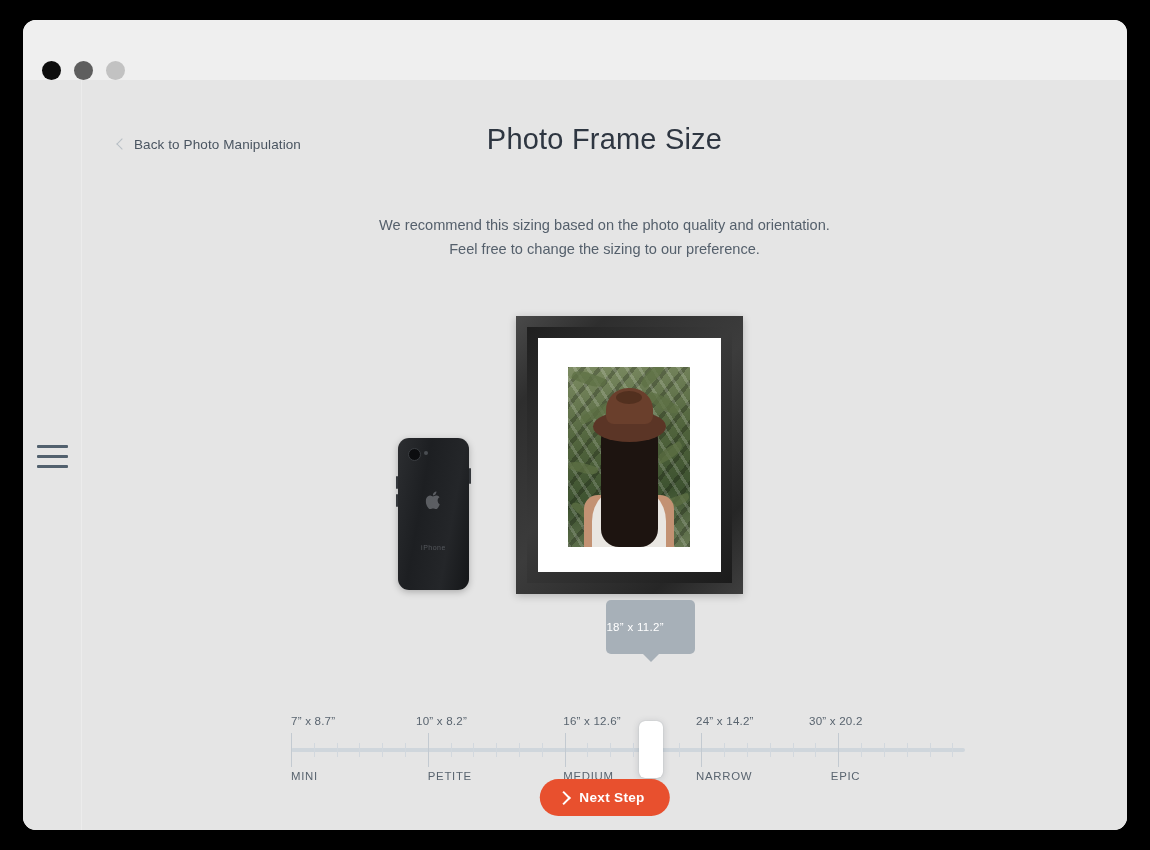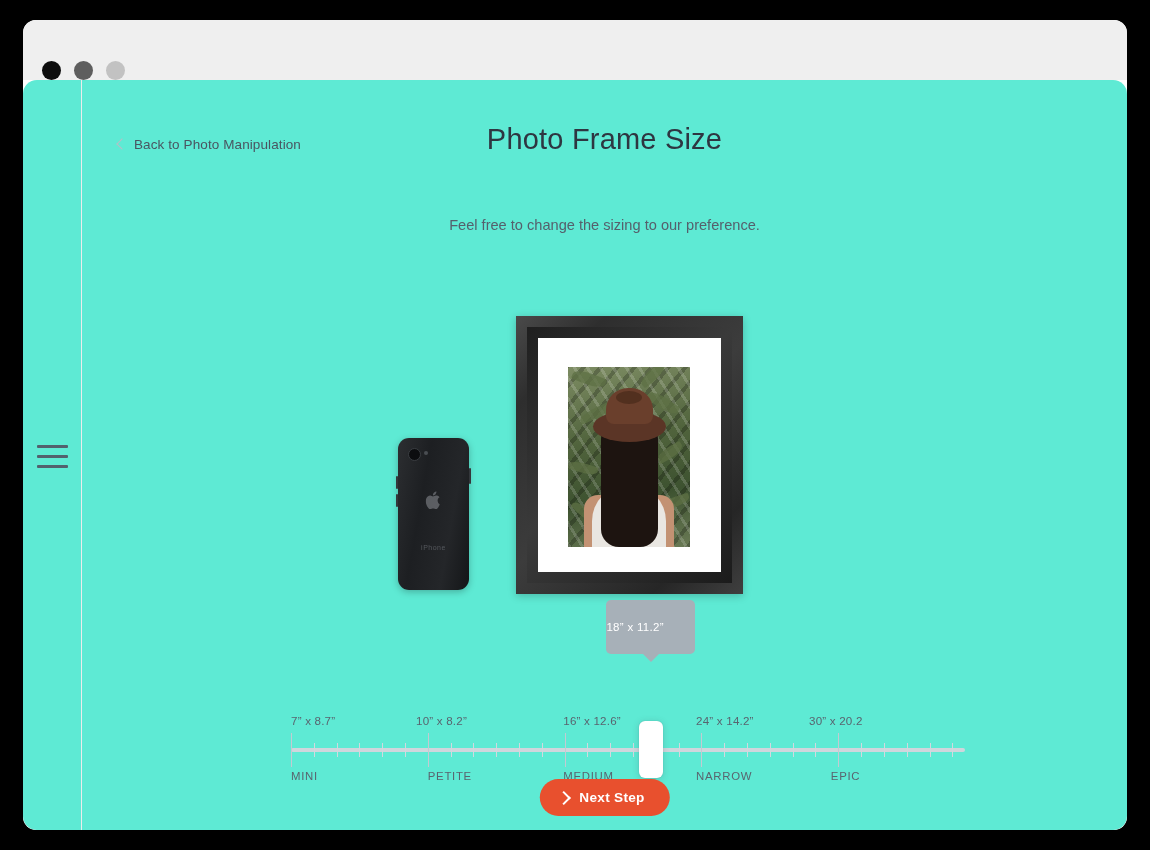--- a/index.html
+++ b/index.html
@@ -49,22 +49,21 @@
   .dot.d1 { background: #0d0d0d; }
   .dot.d2 { background: #5e5e5e; }
   .dot.d3 { background: #c2c2c2; }
 
   
   .wbody {
     position: absolute;
     left: 0; top: 60px;
     width: 100%;
     height: 750px;
-    background: #5eead4;
-    border-radius: 14px;
+    background: #e5e5e5;
   }
 
   .sidebar {
     position: absolute;
     left: 0; top: 0;
     width: 59px;
     height: 100%;
     border-right: 1px solid #ececec;
     box-sizing: border-box;
   }
@@ -428,20 +427,21 @@
       <div class="content">
 
         <a class="back-link">
           <span class="chev"></span>
           <span>Back to Photo Manipulation</span>
         </a>
 
         <div class="page-title">Photo Frame Size</div>
 
         <div class="subtitle">
+          <div>We recommend this sizing based on the photo quality and orientation.</div>
           <div>Feel free to change the sizing to our preference.</div>
         </div>
 
         <div class="preview">
 
           <div class="frame">
             <div class="frame-inner-bevel"></div>
             <div class="mat">
               <div class="photo">
                 <div class="leaves">

